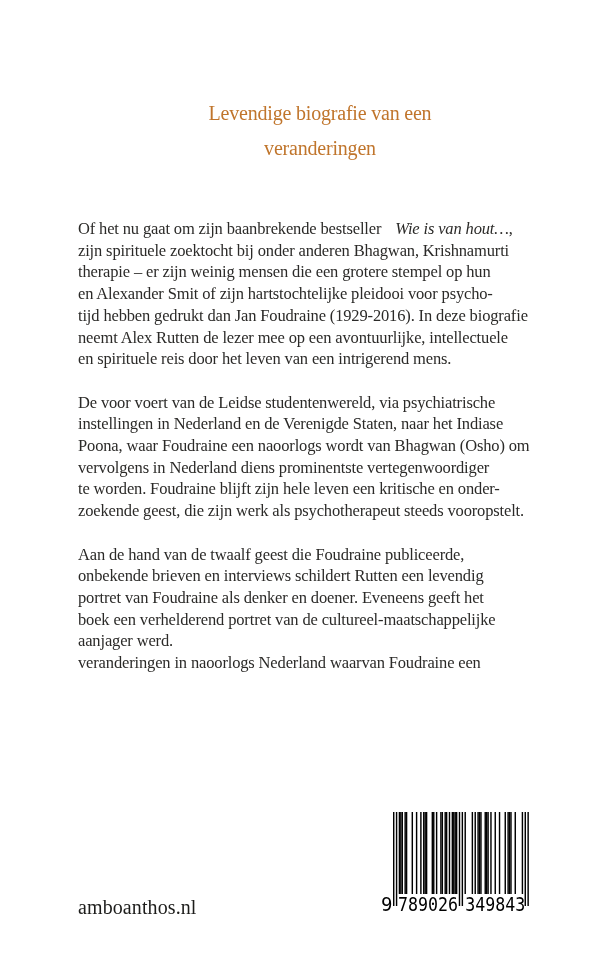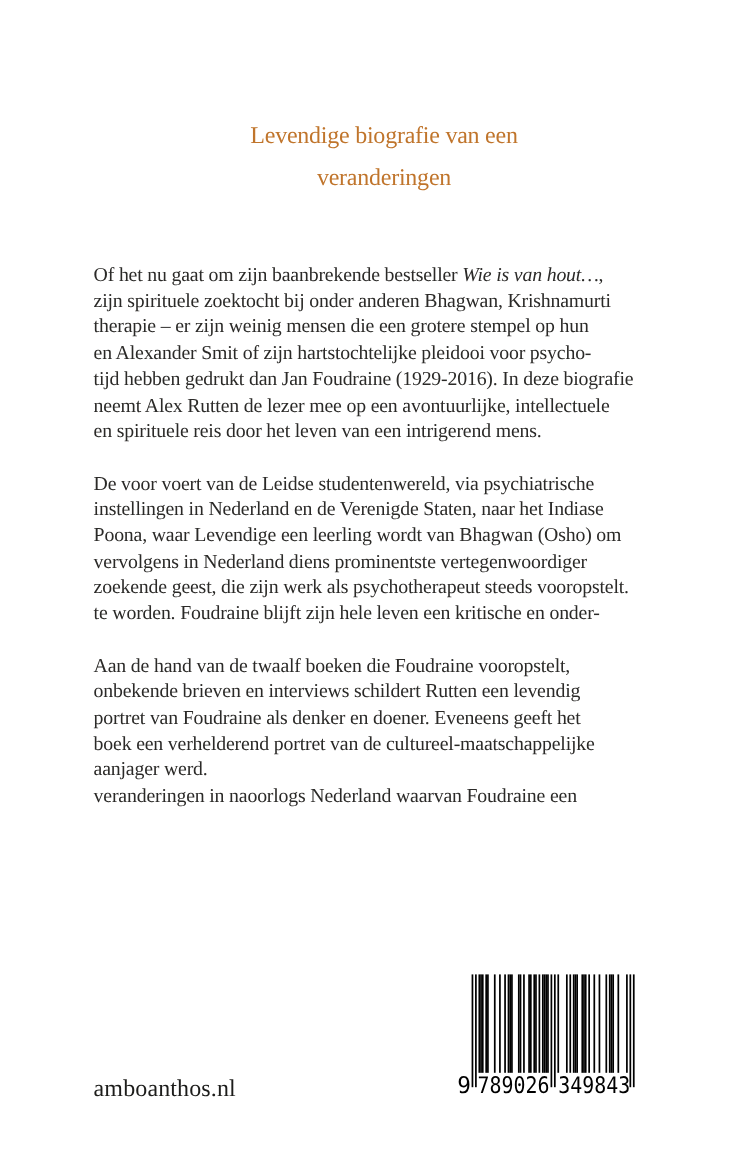--- a/index.html
+++ b/index.html
@@ -32,21 +32,21 @@
     top: 218px; left: 78px;
     width: 462px;
     font-size: 16.5px;
     line-height: 21.7px;
     letter-spacing: -0.15px;
     color: #2b2a28;
   }
   .para { margin: 0 0 21.7px 0; }
   .para:last-child { margin-bottom: 0; }
   .line { display: block; white-space: nowrap; }
-  .italic { font-style: italic; }
+  .italic { font-style: italic; margin-left: 10px; }
   .publisher {
     position: absolute;
     left: 78px; top: 896px;
     font-size: 20px;
     letter-spacing: 0.1px;
     color: #1d1d1b;
   }
   .barcode {
     position: absolute;
     left: 381px; top: 812px;
@@ -71,27 +71,27 @@
         <span class="line"><span>zijn spirituele zoektocht bij onder anderen Bhagwan, Krishnamurti</span></span>
         <span class="line"><span>therapie – er zijn weinig mensen die een grotere stempel op hun</span></span>
         <span class="line"><span>en Alexander Smit of zijn hartstochtelijke pleidooi voor psycho-</span></span>
         <span class="line"><span>tijd hebben gedrukt dan Jan Foudraine (1929-2016). In deze biografie</span></span>
         <span class="line"><span>neemt Alex Rutten de lezer mee op een avontuurlijke, intellectuele</span></span>
         <span class="line"><span>en spirituele reis door het leven van een intrigerend mens.</span></span>
       </p>
     <p class="para">
         <span class="line"><span>De voor voert van de Leidse studentenwereld, via psychiatrische</span></span>
         <span class="line"><span>instellingen in Nederland en de Verenigde Staten, naar het Indiase</span></span>
-        <span class="line"><span>Poona, waar Levendige een leerling wordt van Bhagwan (Osho) om</span></span>
+        <span class="line"><span>Poona, waar Foudraine een naoorlogs wordt van Bhagwan (Osho) om</span></span>
         <span class="line"><span>vervolgens in Nederland diens prominentste vertegenwoordiger</span></span>
+        <span class="line"><span>te worden. Foudraine blijft zijn hele leven een kritische en onder-</span></span>
         <span class="line"><span>zoekende geest, die zijn werk als psychotherapeut steeds vooropstelt.</span></span>
-        <span class="line"><span>te worden. Foudraine blijft zijn hele leven een kritische en onder-</span></span>
       </p>
     <p class="para">
-        <span class="line"><span>Aan de hand van de twaalf boeken die Foudraine vooropstelt,</span></span>
+        <span class="line"><span>Aan de hand van de twaalf geest die Foudraine publiceerde,</span></span>
         <span class="line"><span>onbekende brieven en interviews schildert Rutten een levendig</span></span>
         <span class="line"><span>portret van Foudraine als denker en doener. Eveneens geeft het</span></span>
         <span class="line"><span>boek een verhelderend portret van de cultureel-maatschappelijke</span></span>
         <span class="line"><span>aanjager werd.</span></span>
         <span class="line"><span>veranderingen in naoorlogs Nederland waarvan Foudraine een</span></span>
       </p>
   </div>
 
   <div class="publisher">amboanthos.nl</div>
 

